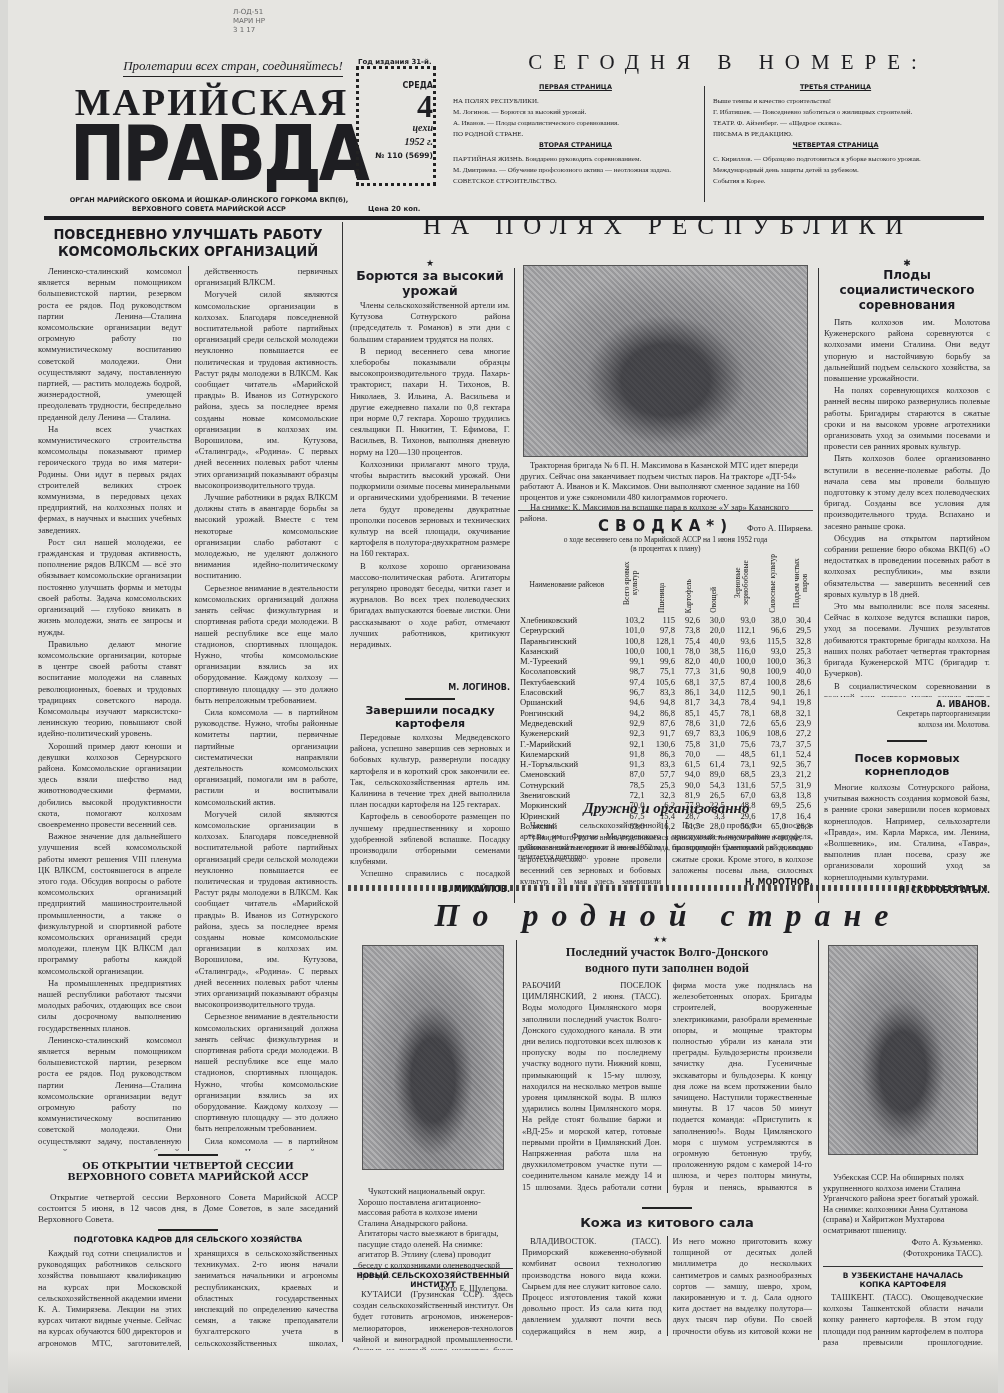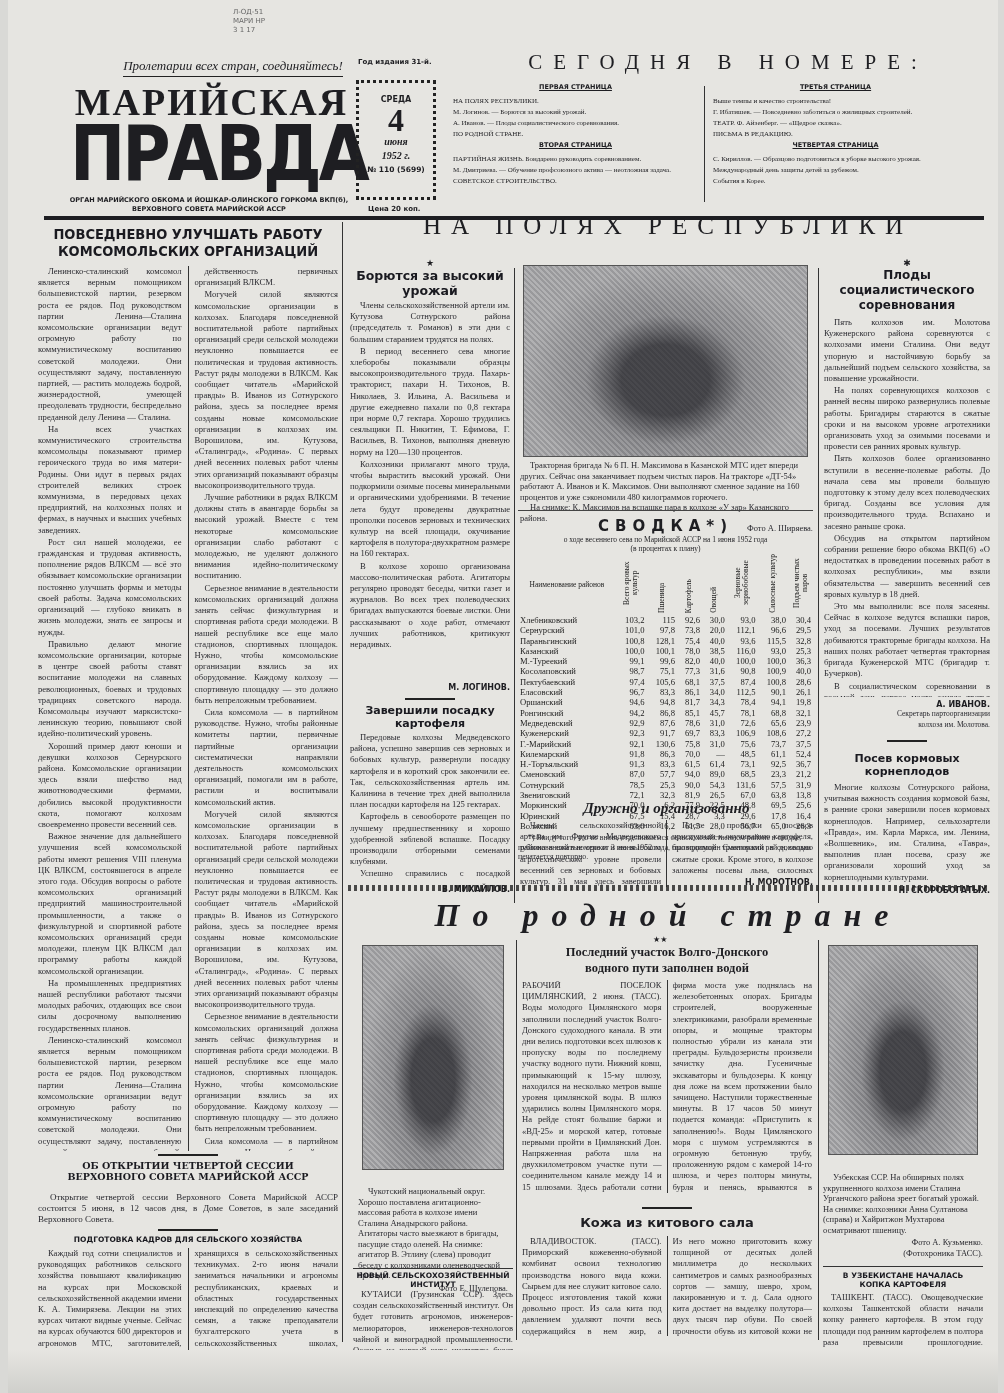--- a/index.html
+++ b/index.html
@@ -39,24 +39,24 @@
 
   <div class="abs serif" style="left:115px;top:58px;width:220px;font-style:italic;font-size:13px;border-bottom:1px solid #222;text-align:center;padding-bottom:2px;">Пролетарии всех стран, соединяйтесь!</div>
   <div class="abs serif" style="left:66px;top:80px;width:275px;font-size:38px;font-weight:bold;letter-spacing:2px;text-align:center;">МАРИЙСКАЯ</div>
   <div class="abs sans" style="left:62px;top:118px;width:280px;font-size:66px;font-weight:900;letter-spacing:-3px;text-align:center;line-height:64px;transform:scaleY(1.15);transform-origin:top;">ПРАВДА</div>
   <div class="abs sans" style="left:56px;top:196px;width:290px;font-size:6.5px;font-weight:bold;text-align:center;line-height:8.5px;">
     <div>ОРГАН МАРИЙСКОГО ОБКОМА И ЙОШКАР-ОЛИНСКОГО ГОРКОМА ВКП(б),</div>
     <div>ВЕРХОВНОГО СОВЕТА МАРИЙСКОЙ АССР</div>
   </div>
 
   <div class="abs sans" style="left:350px;top:58px;font-size:7px;font-weight:bold;">Год издания 31-й.</div>
-  <div class="abs dots" style="left:348px;top:80px;width:80px;height:120px;text-align:center;">
+  <div class="abs dots" style="left:348px;top:66px;width:80px;height:120px;text-align:right;">
     <div class="sans" style="font-size:8px;font-weight:bold;margin-top:12px;">СРЕДА</div>
     <div class="serif" style="font-size:32px;font-weight:bold;line-height:32px;">4</div>
-    <div class="serif" style="font-size:10px;font-style:italic;font-weight:bold;">июня</div>
+    <div class="serif" style="font-size:10px;font-style:italic;font-weight:bold;">цехи</div>
     <div class="serif" style="font-size:10px;font-style:italic;font-weight:bold;margin-top:3px;">1952 г.</div>
     <div class="sans" style="font-size:7.5px;font-weight:bold;margin-top:4px;">№ 110 (5699)</div>
   </div>
   <div class="abs sans" style="left:360px;top:205px;font-size:7px;font-weight:bold;">Цена 20 коп.</div>
 
   <div class="abs" style="left:445px;top:82px;width:245px;font-size:7px;line-height:11px;">
     <div class="sans" style="text-align:center;font-weight:bold;font-size:6.5px;text-decoration:underline;">ПЕРВАЯ СТРАНИЦА</div>
     <div class="serif" style="margin-top:3px;">НА ПОЛЯХ РЕСПУБЛИКИ.</div>
     <div class="serif">М. Логинов. — Борются за высокий урожай.</div>
     <div class="serif">А. Иванов. — Плоды социалистического соревнования.</div>

